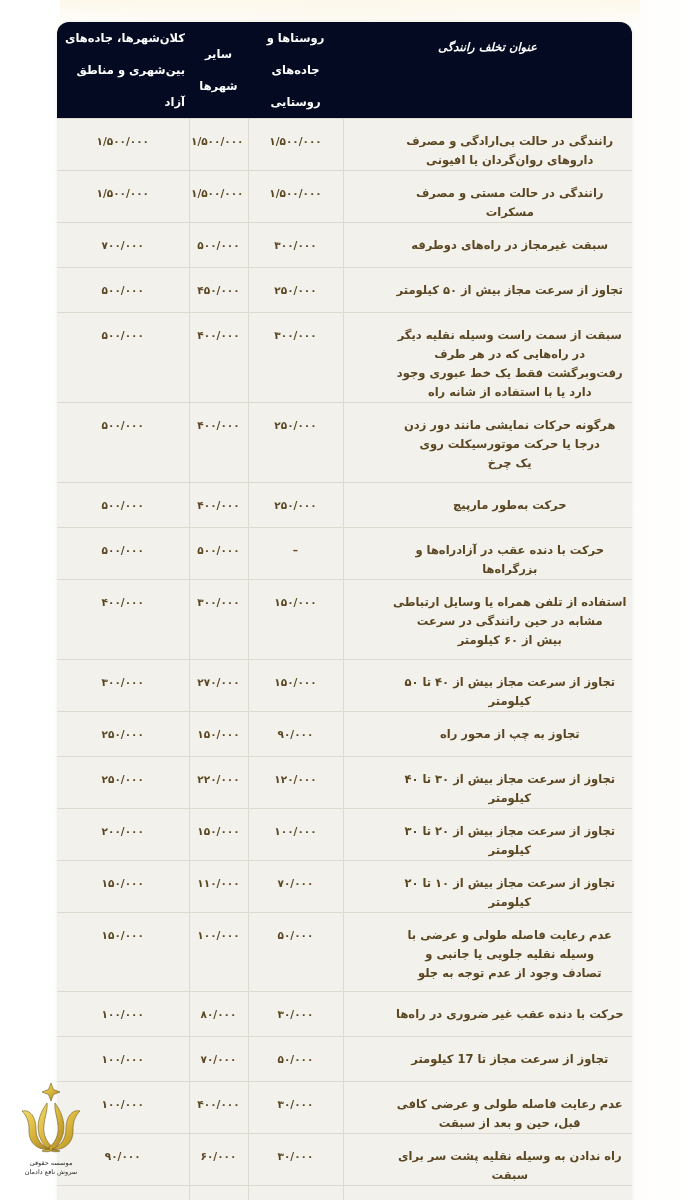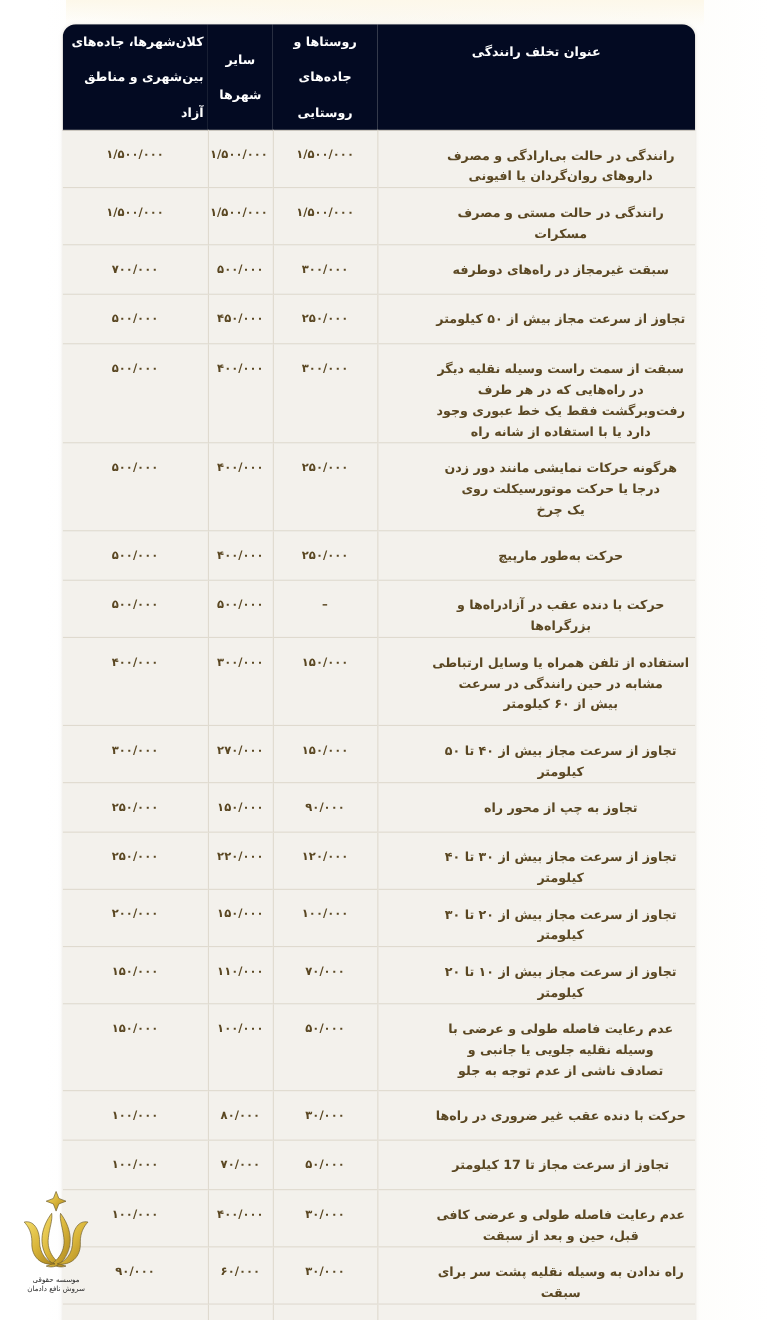--- a/index.html
+++ b/index.html
@@ -77,21 +77,21 @@
       line-height: 19px;
       padding-top: 13px;
       padding-left: 48px;
     }
     tbody tr.double td.title span.line2 {
       display: block;
     }
     tbody tr.single { height: 45px; }
     tbody tr.double { height: 80px; }
     tbody tr.double.tall { height: 79px; }
-    .col-title { width: 289px; }
+    .col-title { width: 289px; font-style: italic; }
     .col-rural { width: 95px; }
     .col-other { width: 59px; }
     .col-metro { width: 132px; text-align: right; }
 
     .logo {
       position: absolute;
       left: 16px;
       top: 1083px;
       width: 70px;
       height: 98px;
@@ -231,21 +231,21 @@
       </tr>
       <tr class="single">
         <td class="title"><span>تجاوز از سرعت مجاز بیش از ۱۰ تا ۲۰ کیلومتر</span></td>
         <td class="num">۷۰/۰۰۰</td>
         <td class="num">۱۱۰/۰۰۰</td>
         <td class="num">۱۵۰/۰۰۰</td>
       </tr>
       <tr class="double tall">
         <td class="title">
           <span>عدم رعایت فاصله طولی و عرضی با وسیله نقلیه جلویی یا جانبی و</span>
-          <span class="line2">تصادف ناشی از عدم توجه به جلو</span>
+          <span class="line2">تصادف وجود از عدم توجه به جلو</span>
         </td>
         <td class="num">۵۰/۰۰۰</td>
         <td class="num">۱۰۰/۰۰۰</td>
         <td class="num">۱۵۰/۰۰۰</td>
       </tr>
       <tr class="single">
         <td class="title"><span>حرکت با دنده عقب غیر ضروری در راه‌ها</span></td>
         <td class="num">۳۰/۰۰۰</td>
         <td class="num">۸۰/۰۰۰</td>
         <td class="num">۱۰۰/۰۰۰</td>

